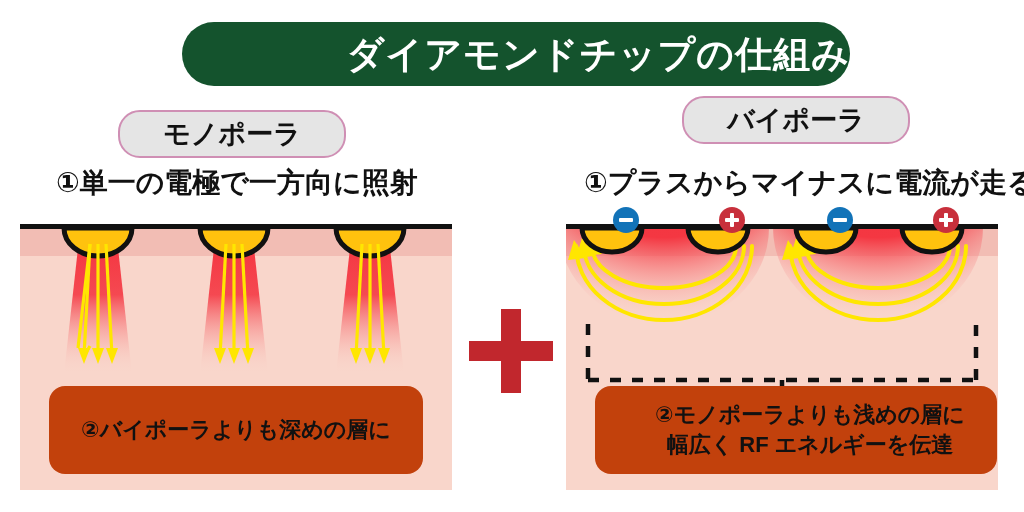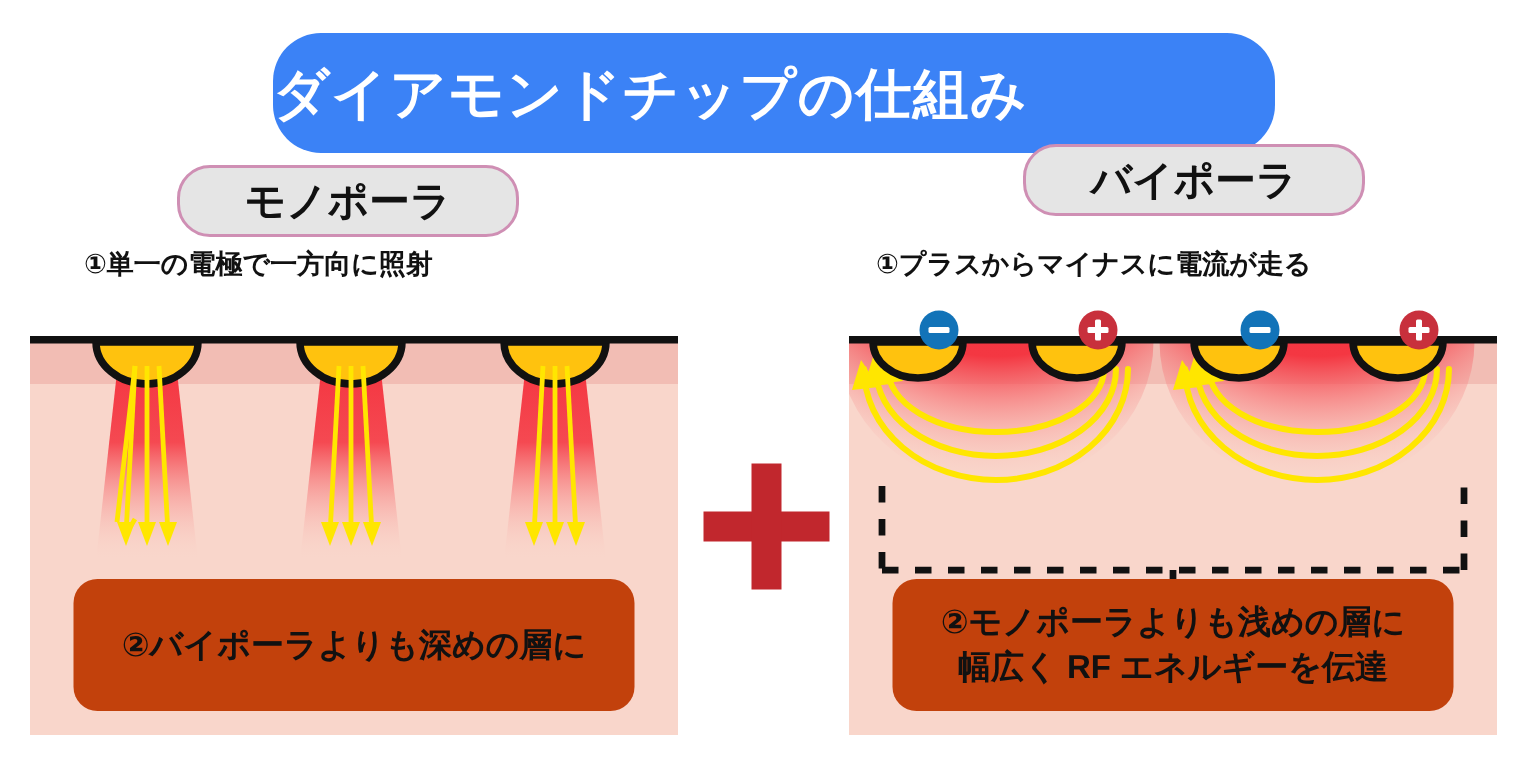--- a/index.html
+++ b/index.html
@@ -7,41 +7,41 @@
     width:1024px;height:512px;
     background:#ffffff;
     font-family:"Liberation Sans","DejaVu Sans",sans-serif;
     overflow:hidden;
     position:relative;
   }
   .stage{position:absolute;left:0;top:0;width:1024px;height:512px;}
 
   
   .title-pill{
-    position:absolute;left:182px;top:22px;width:668px;height:80px;
-    background:#3b82f6;border-radius:32px;
-    display:flex;align-items:center;justify-content:flex-start;
+    position:absolute;left:182px;top:22px;width:668px;height:64px;
+    background:#14532d;border-radius:32px;
+    display:flex;align-items:center;justify-content:flex-end;
   }
   .title-text{
     color:#ffffff;font-size:37px;font-weight:bold;letter-spacing:1px;
     white-space:nowrap;line-height:1;
   }
 
   
   .head-pill{
     position:absolute;height:44px;
     border:2.5px solid #cf8fb4;border-radius:22px;background:#e5e5e5;
     display:flex;align-items:center;justify-content:center;
   }
   .head-pill.left{left:118px;top:110px;width:224px;}
   .head-pill.right{left:682px;top:96px;width:224px;}
   .head-text{font-size:27px;font-weight:bold;color:#111;white-space:nowrap;line-height:1;}
 
   .sub-line{
-    position:absolute;top:166px;font-size:18px;font-weight:bold;color:#111;
+    position:absolute;top:166px;font-size:28px;font-weight:bold;color:#111;
     white-space:nowrap;line-height:1.2;
   }
   .sub-line.left{left:56px;}
   .sub-line.right{left:584px;}
 
   
   .panel{position:absolute;top:228px;width:432px;height:262px;overflow:hidden;}
   .panel.left{left:20px;}
   .panel.right{left:566px;}
   .skin-epi{position:absolute;left:0;top:0;width:100%;height:28px;background:#f2bdb4;}
@@ -66,21 +66,21 @@
   .center-plus{position:absolute;left:469px;top:309px;width:84px;height:84px;}
   .center-plus .h{position:absolute;left:0;top:32px;width:84px;height:20px;background:#c1272d;}
   .center-plus .v{position:absolute;left:32px;top:0;width:20px;height:84px;background:#c1272d;}
 
   
   .caption{
     position:absolute;width:374px;height:88px;background:#c2410c;border-radius:16px;
     display:flex;flex-direction:column;align-items:center;justify-content:center;
   }
   .caption.left{left:49px;top:386px;}
-  .caption.right{left:595px;top:386px;}
+  .caption.right{left:595px;top:386px;padding-left:28px;}
   .caption .l1,.caption .l2{
     font-size:22px;font-weight:bold;color:#111;white-space:nowrap;line-height:1.35;
   }
 </style>
 </head>
 <body>
 
 <div class="stage">
 
   <div class="title-pill">

